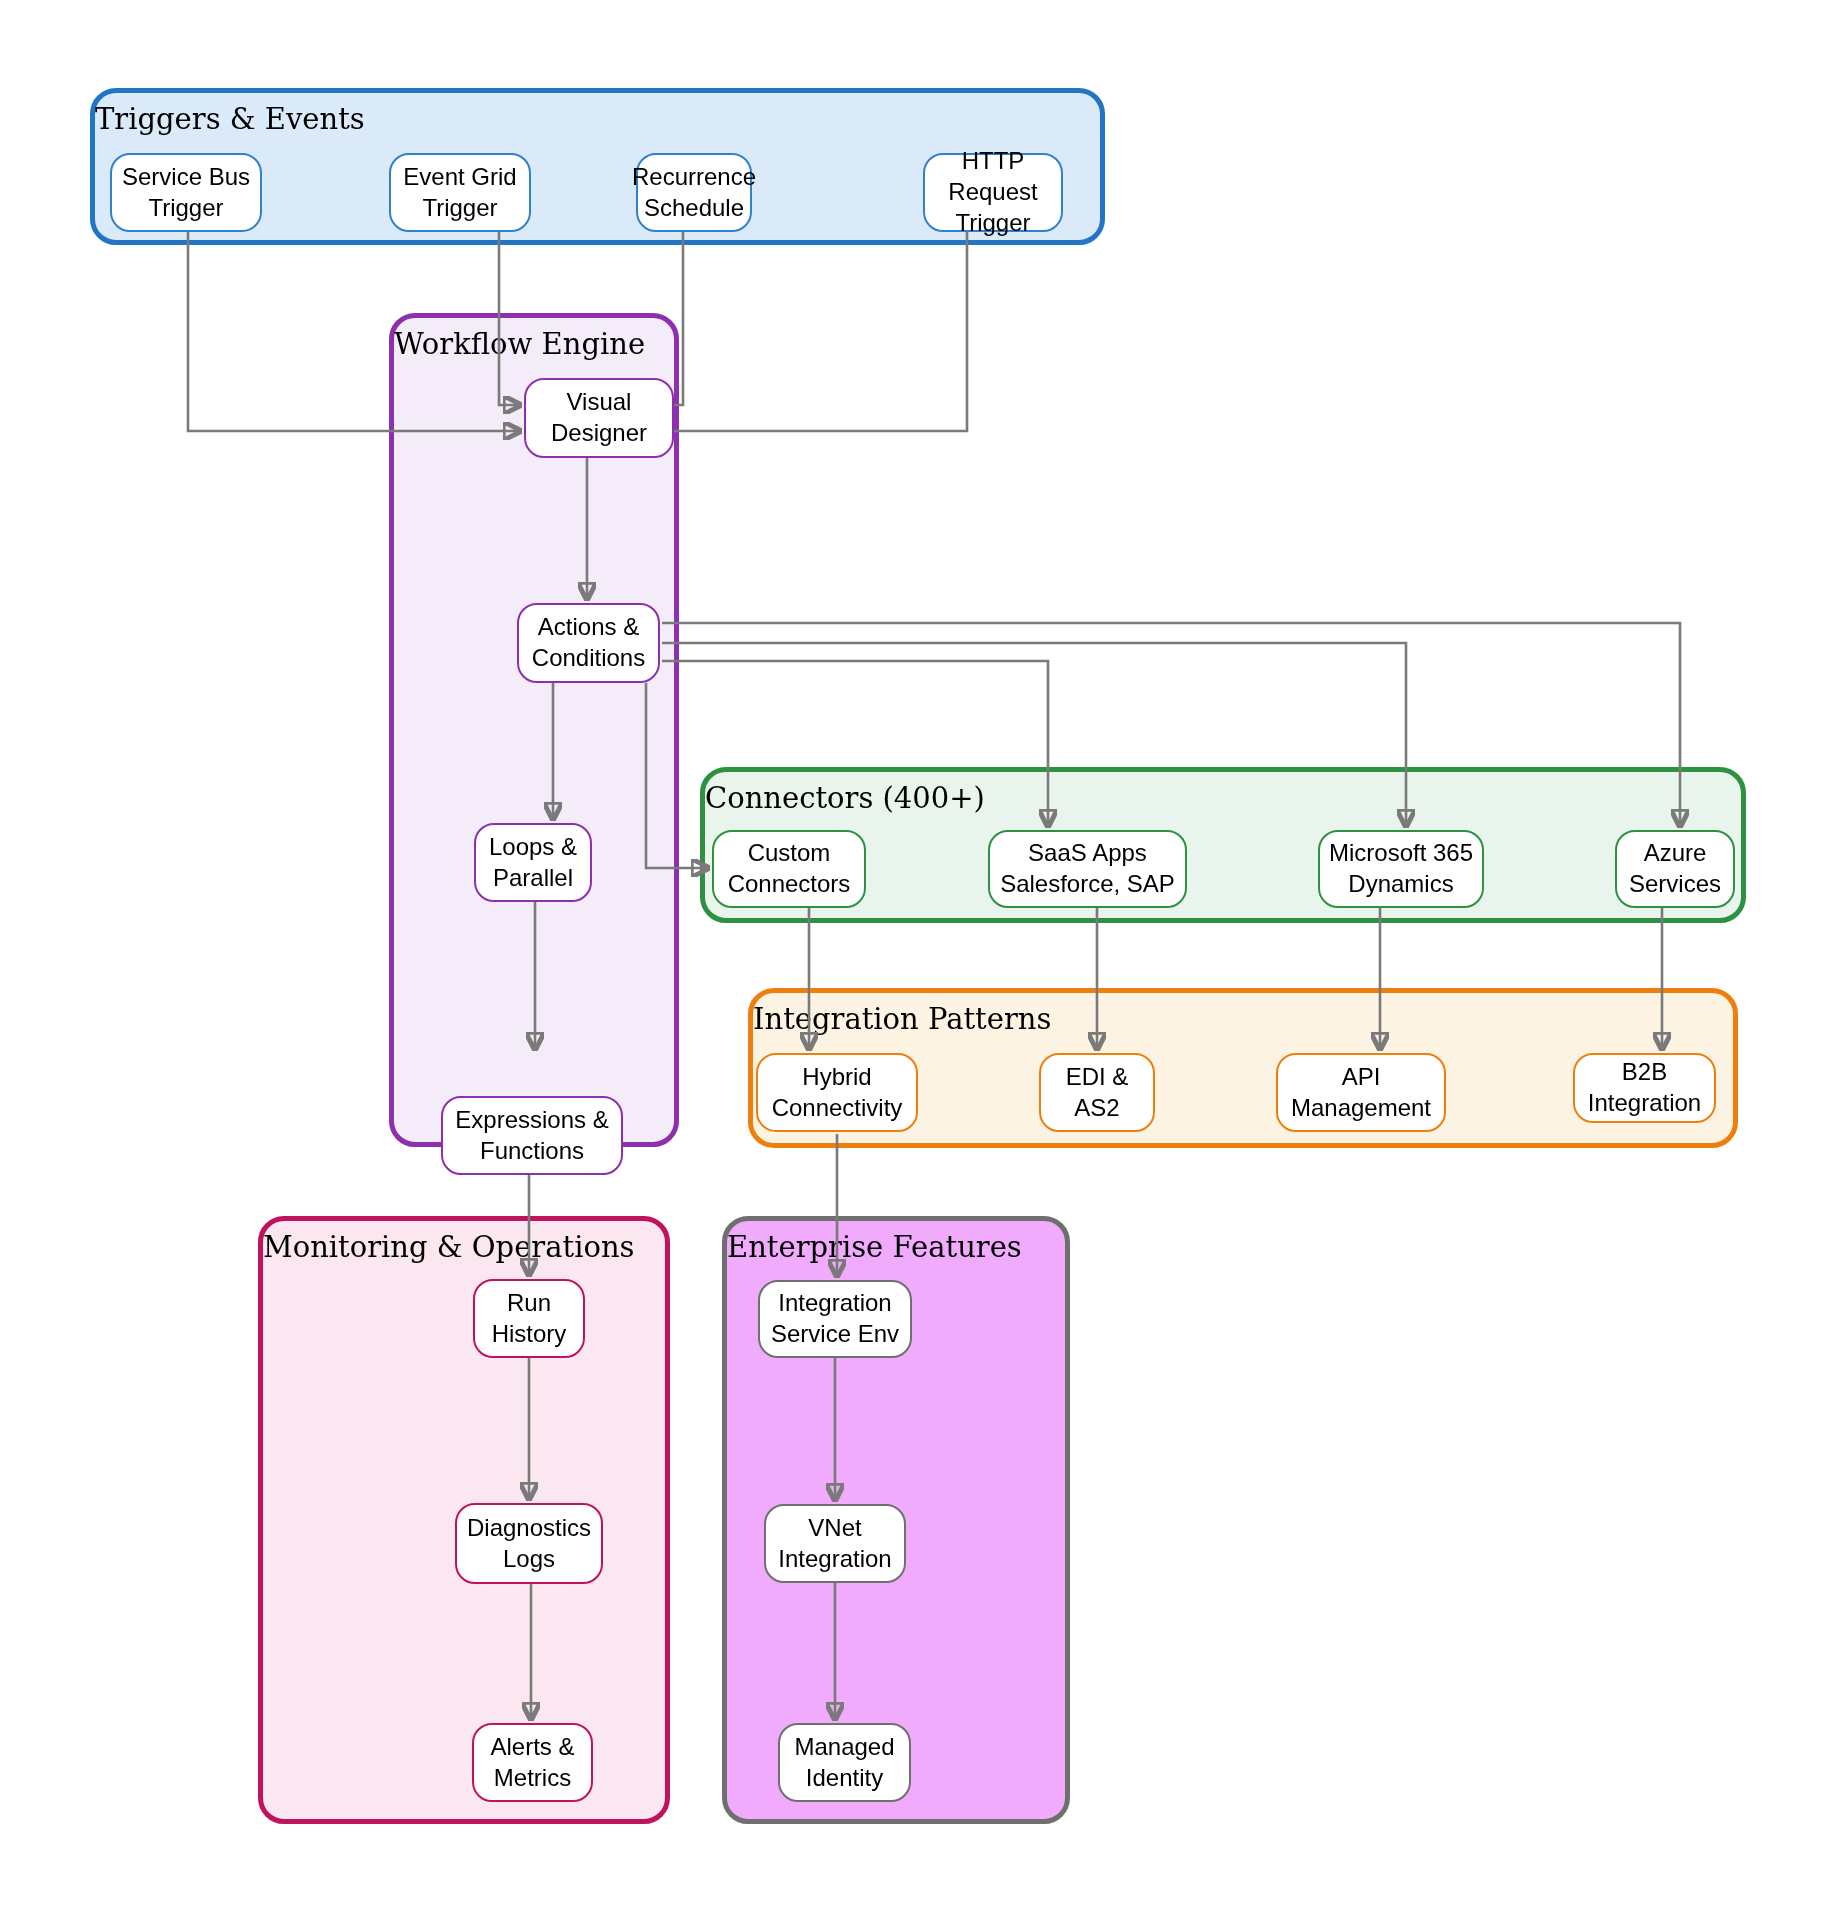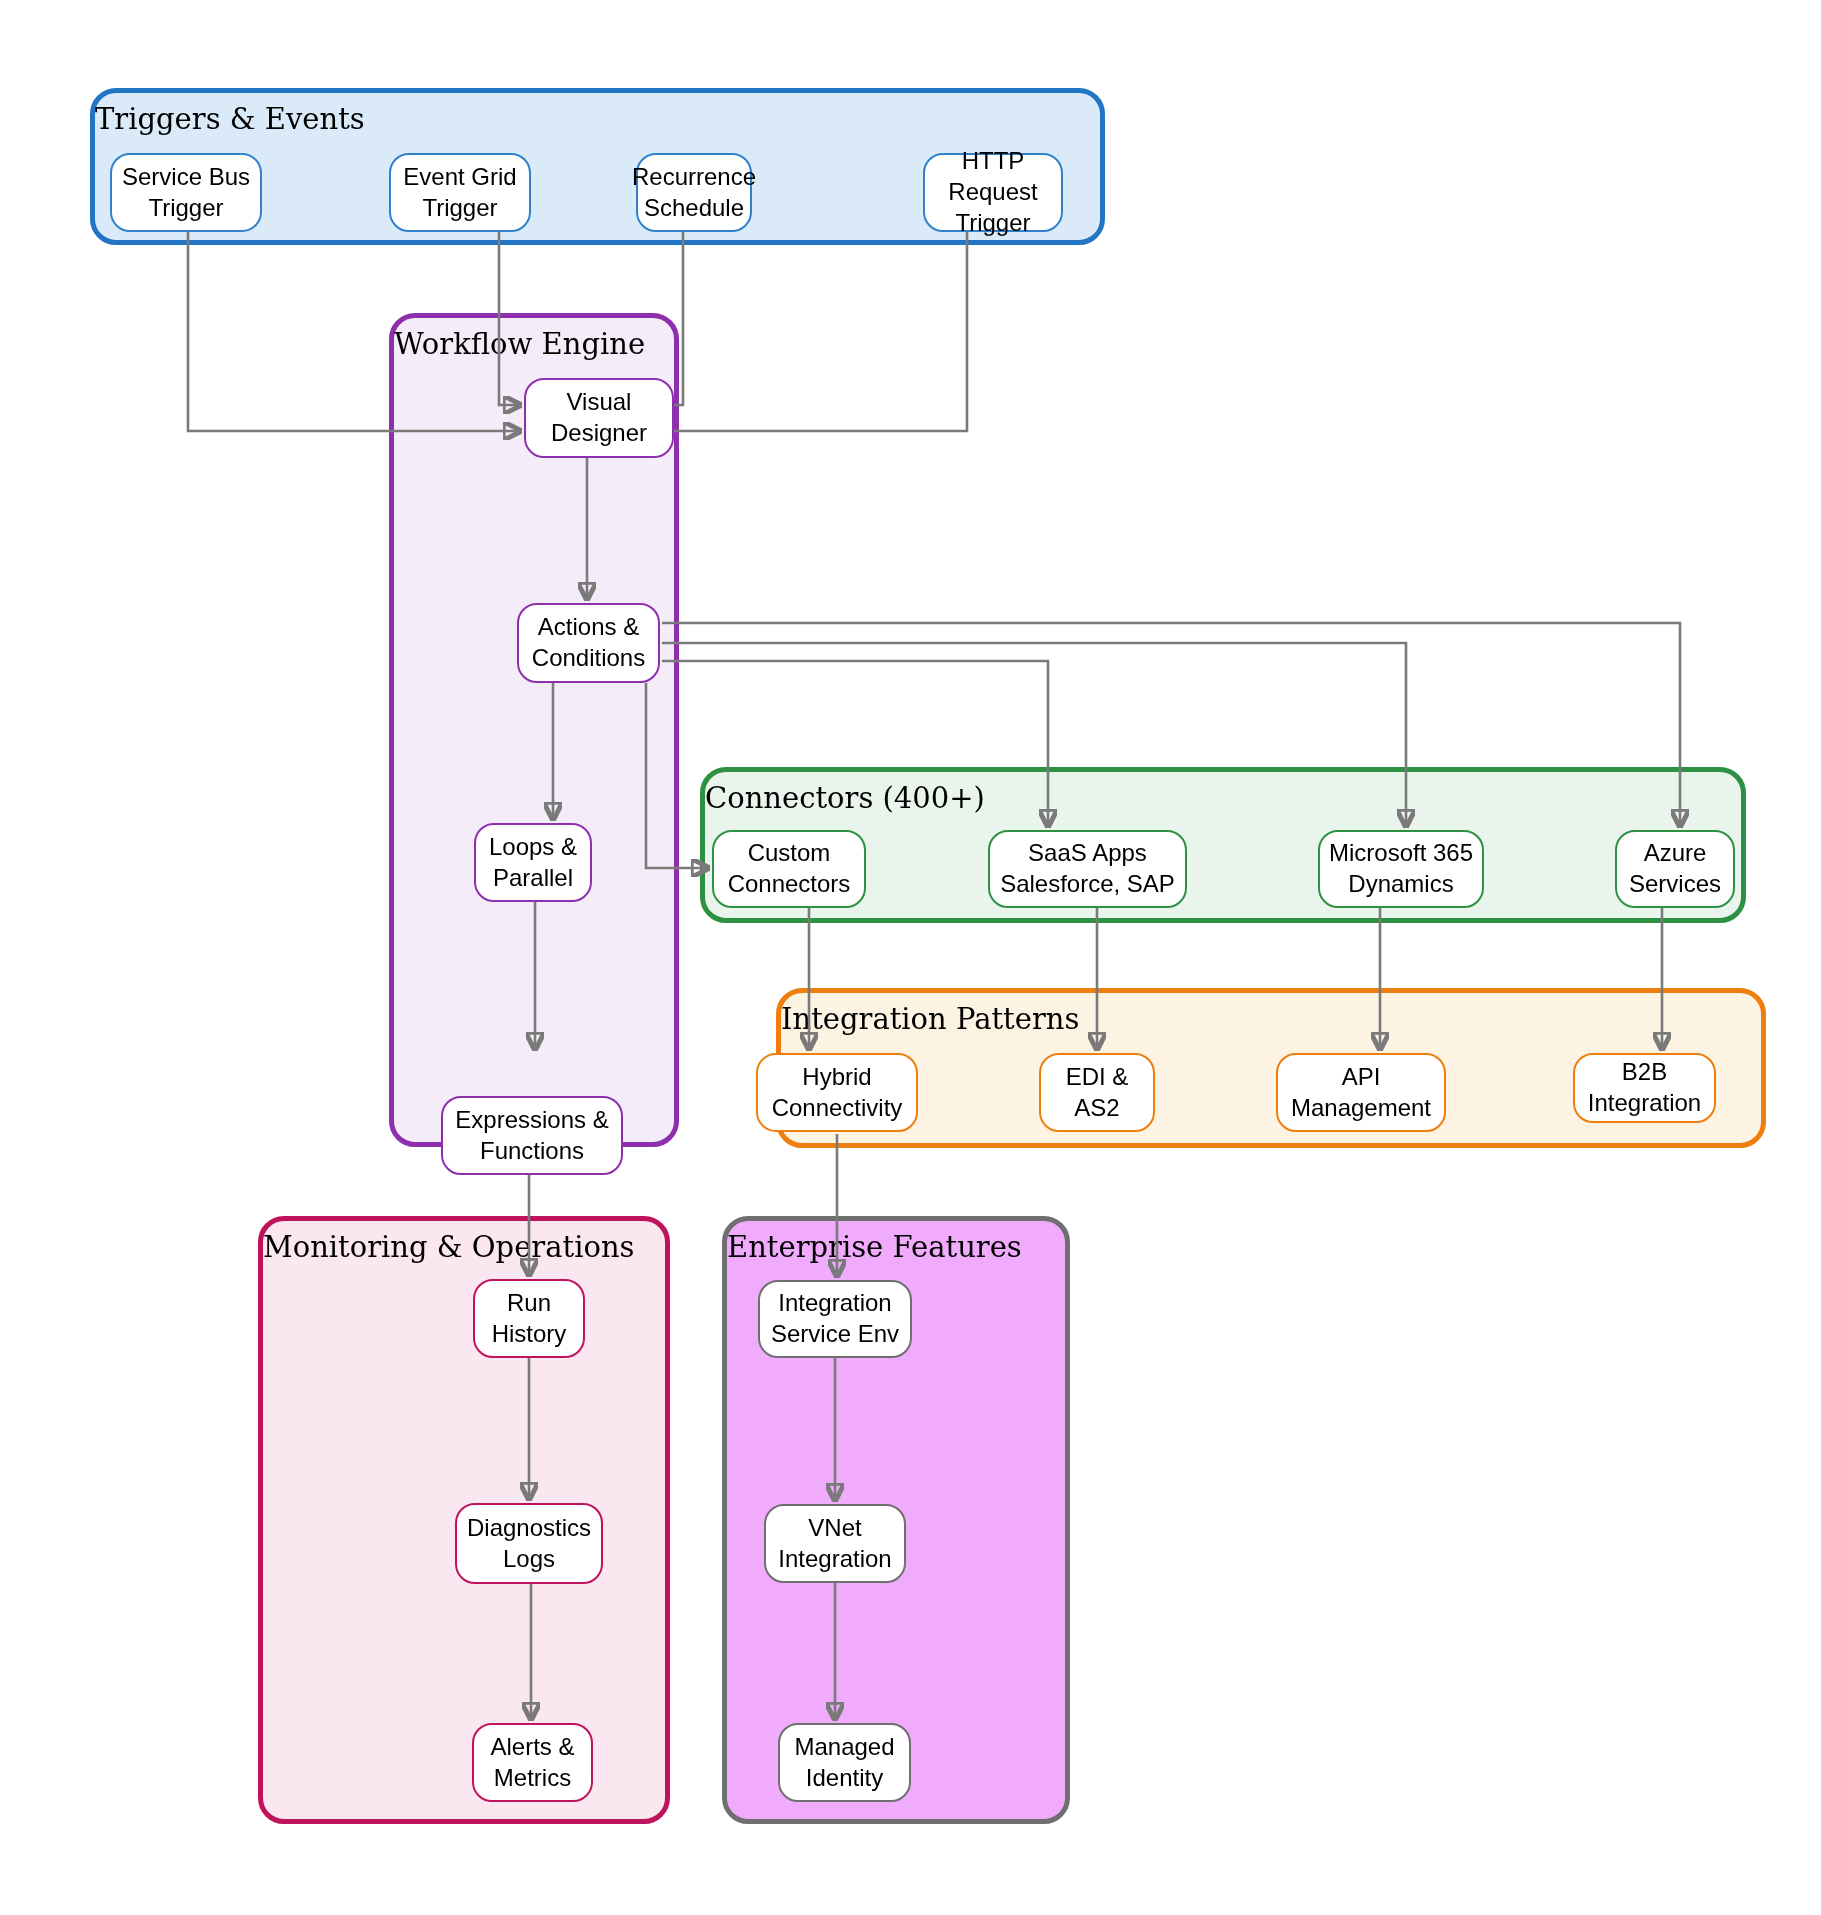--- a/index.html
+++ b/index.html
@@ -9,21 +9,21 @@
     font-family:"Liberation Sans",sans-serif;overflow:hidden;
   }
   .cluster{position:absolute;border-radius:26px;z-index:1;box-sizing:border-box;}
   .cluster-title{
     position:absolute;top:9px;left:0;right:0;text-align:left;
     font-family:"DejaVu Serif",serif;font-size:29px;color:#000;
   }
   .cl-triggers  {background:#dbeaf8;border:5px solid #2274c5;}
   .cl-workflow  {background:#f5ecf9;border:5px solid #8e2fad;}
   .cl-connectors{background:#e9f5ec;border:5px solid #2e9142;}
-  .cl-patterns  {background:#fdf3e3;border:5px solid #ee7f0e;margin-left:28px;}
+  .cl-patterns  {background:#fdf3e3;border:5px solid #ee7f0e;}
   .cl-monitoring{background:#fbe7f0;border:5px solid #c0135e;}
   .cl-enterprise{background:#f0abfc;border:5px solid #6f6f6f;}
   .node{
     position:absolute;background:#ffffff;border-radius:20px;z-index:3;
     display:flex;align-items:center;justify-content:center;text-align:center;
     font-size:24px;line-height:1.28;color:#000;box-sizing:border-box;
   }
   .node .lbl{white-space:pre-line;}
   .n-blue  {border:2.5px solid #2f81cc;}
   .n-purple{border:2.5px solid #8e2fad;}

